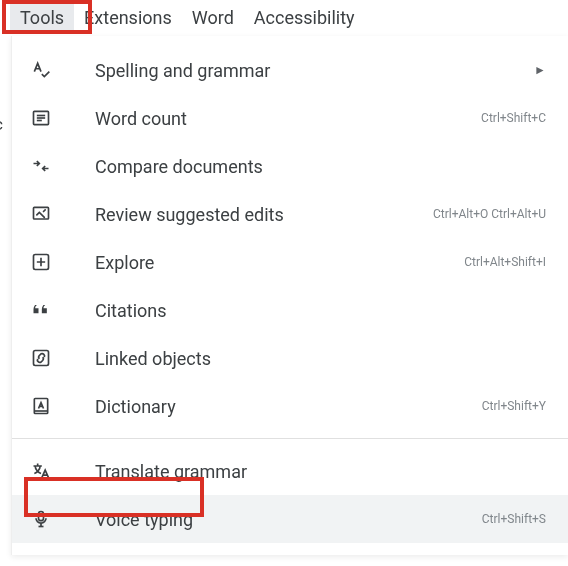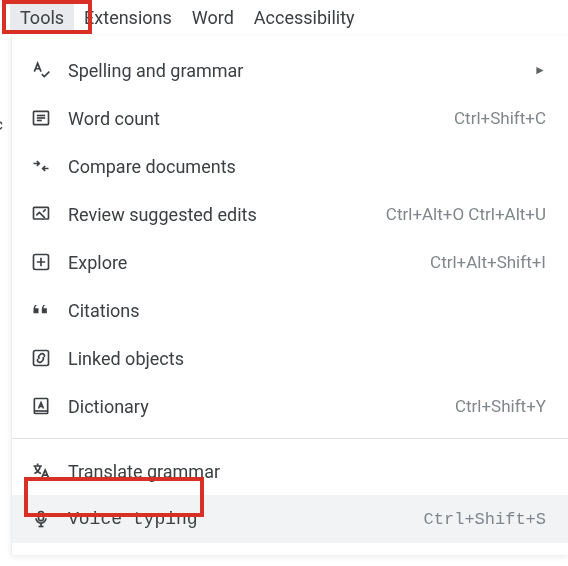--- a/index.html
+++ b/index.html
@@ -60,39 +60,40 @@
       border-left: 1px solid #eee;
       box-shadow: 0 2px 6px rgba(0,0,0,0.08);
     }
     .menu-item {
       display: flex;
       align-items: center;
       height: 48px;
       padding: 0 22px 0 18px;
       cursor: pointer;
       color: #3c4043;
-    }
-    .menu-item.hovered { background: #f1f3f4; font-family: Liberation Mono, monospace; }
+      gap: 27px;
+    }
+    .menu-item.hovered { background: #f1f3f4; }
     .menu-icon {
       width: 22px;
       height: 22px;
       margin-right: 16px;
       display: flex;
       align-items: center;
       justify-content: center;
       flex-shrink: 0;
       color: #3c4043;
     }
     .menu-label {
       flex: 1;
       font-size: 18px;
       color: #3c4043;
     }
     .menu-shortcut {
-      font-size: 17px;
+      font-size: 12px;
       color: #80868b;
       text-align: right;
     }
     .submenu-arrow {
       color: #5f6368;
       font-size: 12px;
       margin-left: 8px;
     }
     .menu-divider {
       height: 1px;

